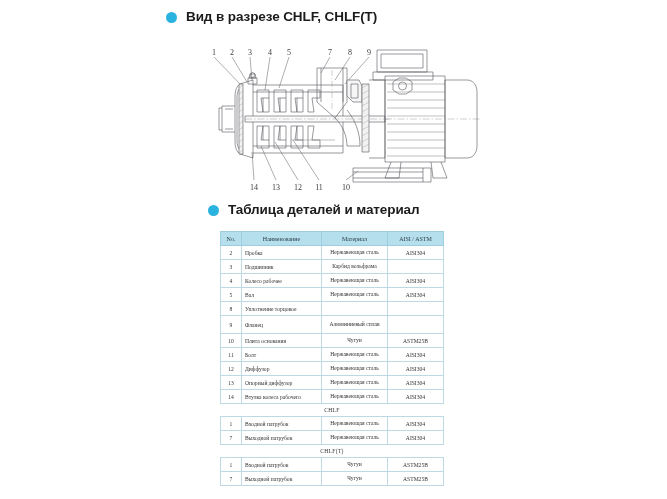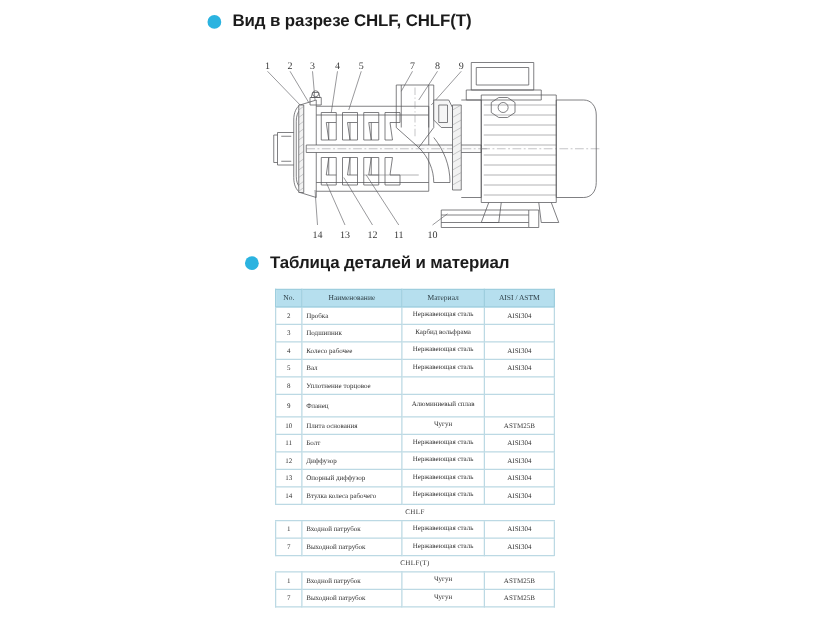--- a/index.html
+++ b/index.html
@@ -27,21 +27,21 @@
   }
   .heading-text{
     font-family:"Liberation Sans", sans-serif;
     font-weight:bold;
     font-size:13.5px;
     color:#1b1b1b;
     line-height:16px;
     letter-spacing:-0.1px;
   }
   #heading-1{left:166px;top:9px;}
-  #heading-2{left:196px;top:202px;}
+  #heading-2{left:208px;top:202px;}
 
   
   #diagram{position:absolute;left:195px;top:40px;width:290px;height:158px;}
   #diagram svg{display:block;}
 
   
   #parts-table{
     position:absolute;
     left:220px;top:231px;
     width:223px;

